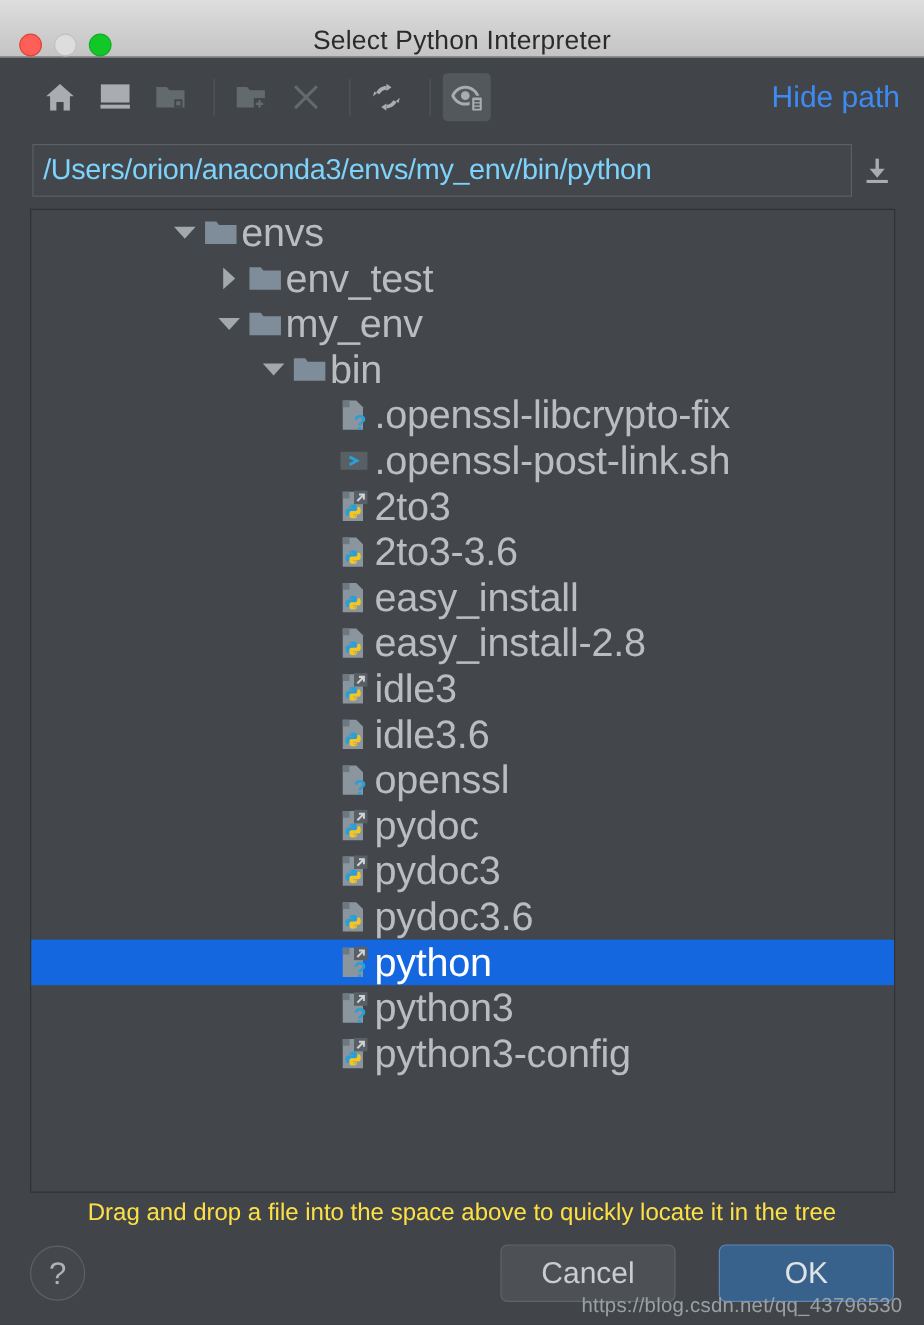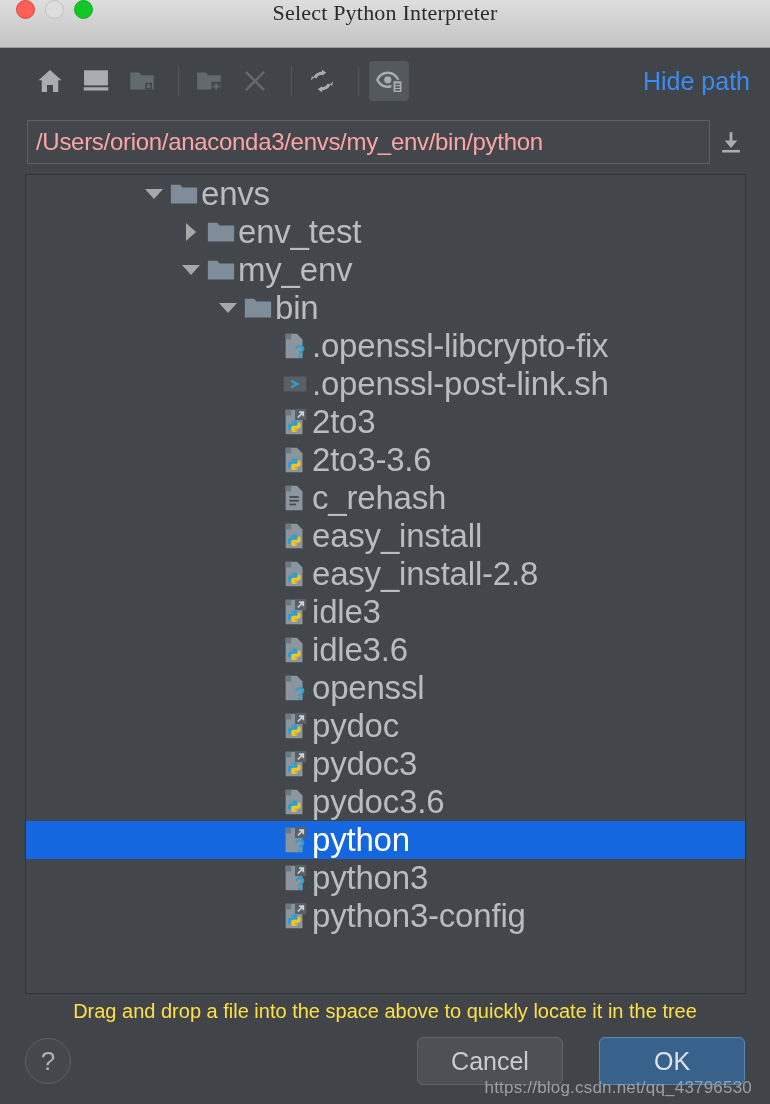--- a/index.html
+++ b/index.html
@@ -14,24 +14,23 @@
     width: 770px; height: 1104px;
     background: #414549;
     display: flex; flex-direction: column;
   }
 
   
   .titlebar {
     height: 48px;
     background: linear-gradient(to bottom, #dedede 0%, #cfcfcf 55%, #c4c4c4 100%);
     border-bottom: 1px solid #9d9d9d;
-    display: flex; align-items: flex-start;
+    display: flex; align-items: flex-end;
     position: relative;
     flex: 0 0 48px;
-    font-family: Liberation Serif, serif;
   }
   .traffic { display: flex; gap: 10px; margin-left: 16px; }
   .dot { width: 19px; height: 19px; border-radius: 50%; }
   .dot.red    { background: #ff5f57; border: 1px solid #e0433b; }
   .dot.yellow { background: #dddddd; border: 1px solid #c2c2c2; }
   .dot.green  { background: #12c828; border: 1px solid #14ad23; }
   .title-text {
     position: absolute; left: 0; right: 0; text-align: center;
     font-size: 22px; color: #2b2b2b; letter-spacing: .2px;
     pointer-events: none;
@@ -69,21 +68,21 @@
   }
   .pathbox {
     flex: 1 1 auto; height: 44px;
     background: #43474b;
     border: 1px solid #5b6064;
     display: flex; align-items: center;
     padding: 0 8px;
     overflow: hidden;
   }
   .pathbox .val {
-    font-size: 24px; color: #fca5a5; white-space: nowrap;
+    font-size: 24px; color: #7dd3fc; white-space: nowrap;
     letter-spacing: -.3px;
   }
   .dlbtn { width: 42px; display: flex; align-items: center; justify-content: center; }
 
   
   .treewrap {
     margin: 4px 24px 0 25px;
     border: 1px solid #2f3235;
     background: #43474b;
     flex: 1 1 auto;
@@ -338,34 +337,20 @@
           </span>
           <span class="label">2to3-3.6</span>
         </div>
         <div class="row">
           <span class="indent" style="width: 222px;"></span>
           <span class="tw"></span>
           <span class="ficon">
             <svg width="30" height="30" viewBox="0 0 32 32">
               <path d="M6 3h12l6 6v20H6z" fill="#8a959e"></path>
               <path d="M6 3h6v6H6z" fill="#6e7880"></path>
-              <rect x="10" y="14" width="10" height="1.8" fill="#3f464c"></rect>
-              <rect x="10" y="18" width="10" height="1.8" fill="#3f464c"></rect>
-              <rect x="10" y="22" width="7" height="1.8" fill="#3f464c"></rect>
-            </svg>
-          </span>
-          <span class="label">c_rehash</span>
-        </div>
-        <div class="row">
-          <span class="indent" style="width: 222px;"></span>
-          <span class="tw"></span>
-          <span class="ficon">
-            <svg width="30" height="30" viewBox="0 0 32 32">
-              <path d="M6 3h12l6 6v20H6z" fill="#8a959e"></path>
-              <path d="M6 3h6v6H6z" fill="#6e7880"></path>
               <path d="M15.2 14.4c-3.4 0-3.2 1.5-3.2 1.5v1.5h3.3v0.5H10.7s-2.2-0.25-2.2 3.2 1.9 3.3 1.9 3.3h1.15v-1.6s-0.06-1.9 1.87-1.9h3.3s1.8 0.03 1.8-1.75v-2.9s0.28-1.85-3.3-1.85zm-1.8 1.05a0.6 0.6 0 1 1 0 1.2 0.6 0.6 0 0 1 0-1.2z" fill="#2a9fd6"></path>
               <path d="M15.35 26.6c3.4 0 3.2-1.5 3.2-1.5v-1.5h-3.3v-0.5h4.6s2.2 0.25 2.2-3.2-1.9-3.3-1.9-3.3h-1.15v1.6s0.06 1.9-1.87 1.9h-3.3s-1.8-0.03-1.8 1.75v2.9s-0.28 1.85 3.3 1.85zm1.8-1.05a0.6 0.6 0 1 1 0-1.2 0.6 0.6 0 0 1 0 1.2z" fill="#f3c623"></path>
             </svg>
           </span>
           <span class="label">easy_install</span>
         </div>
         <div class="row">
           <span class="indent" style="width: 222px;"></span>
           <span class="tw"></span>
           <span class="ficon">

